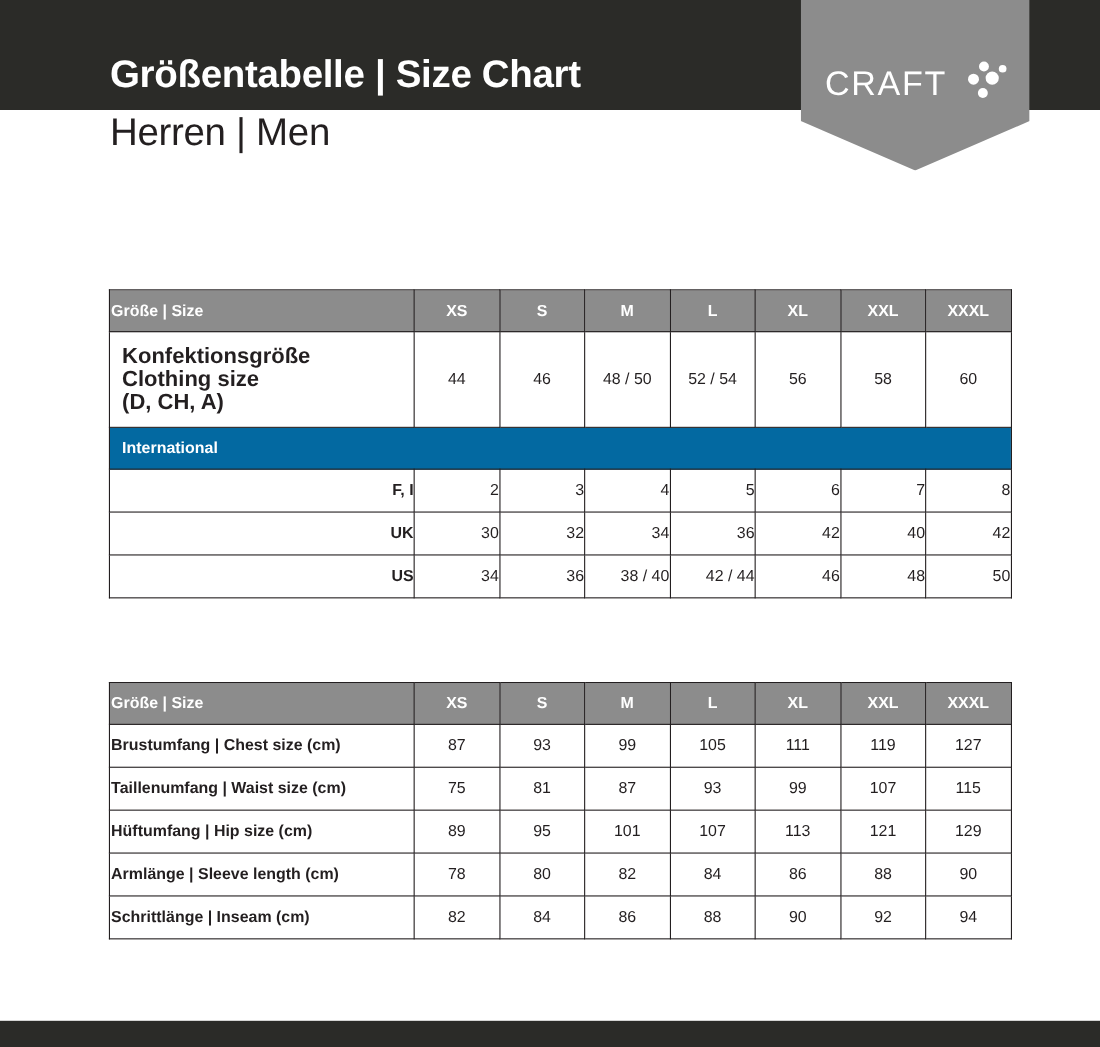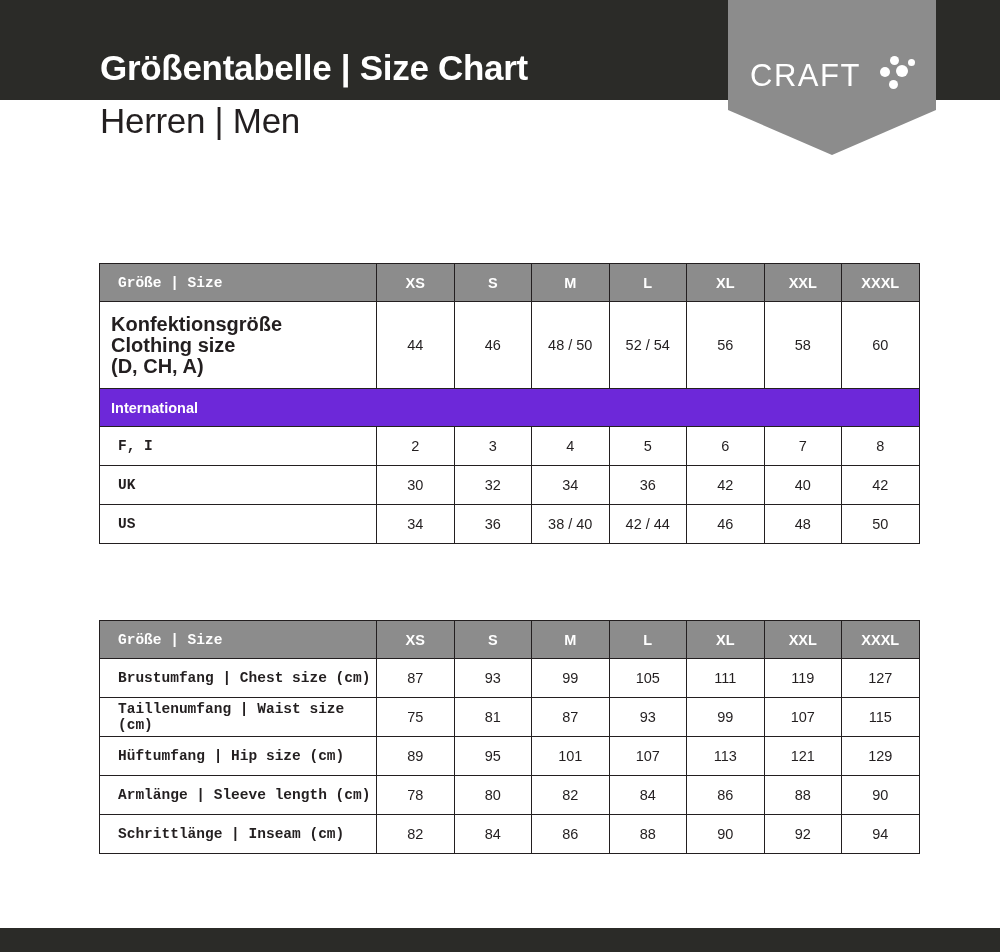--- a/index.html
+++ b/index.html
@@ -119,41 +119,40 @@
 
   .row-head td {
     background: #8c8c8c;
     color: #ffffff;
     font-weight: bold;
     font-size: 14.5px;
     height: 37px;
   }
   .label-cell {
     text-align: left;
-    padding-left: 18px;
-    font-weight: bold;
-    font-family: Liberation Mono, monospace;
+    padding-left: 1px;
+    font-weight: bold;
   }
   .section-cell {
-    background: #6d28d9;
+    background: #0369a1;
     color: #ffffff;
     font-weight: bold;
     text-align: left;
     padding-left: 11px;
     height: 37px;
   }
   .tall-row td { height: 86px; }
   .multi-label {
     text-align: left;
     padding-left: 11px;
     font-weight: bold;
     line-height: 21px;
     font-size: 20px;
   }
-  .data-row td { height: 38px; }
+  .data-row td { height: 38px; text-align: right; }
   .row2 td { height: 38px; }
 
   
   .footer-bar {
     position: absolute;
     bottom: 0;
     left: 0;
     width: 1000px;
     height: 24px;
     background: #2b2b28;

